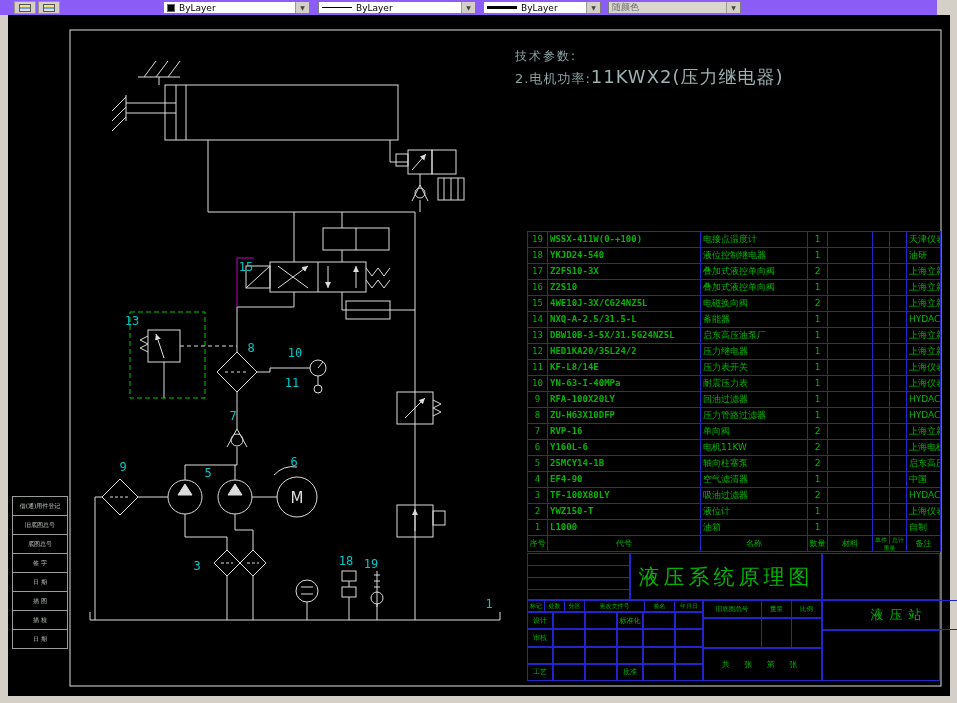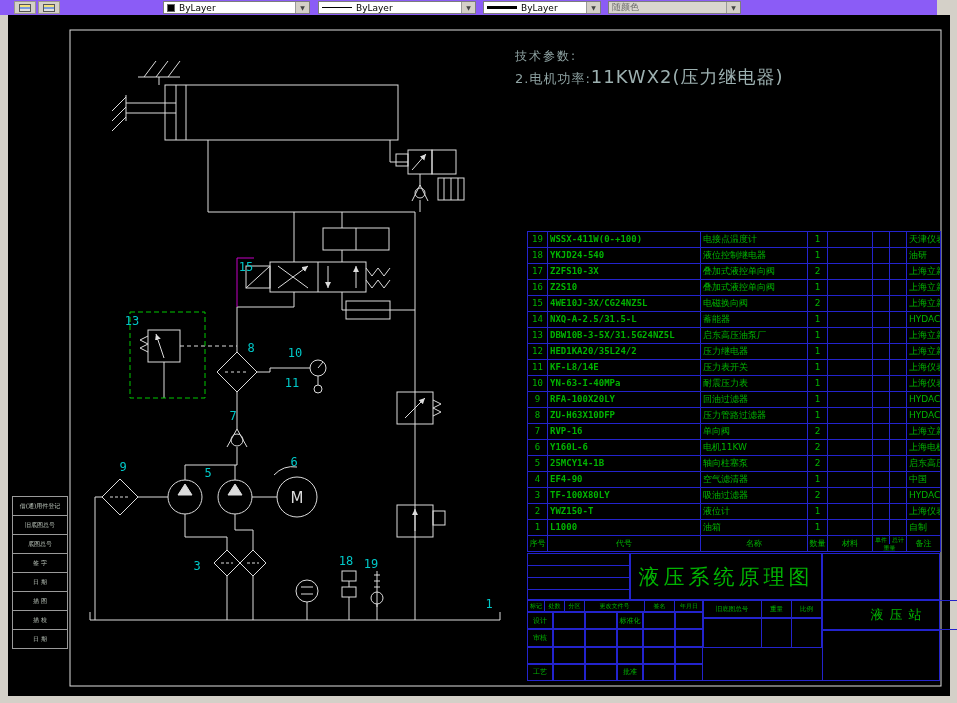--- a/index.html
+++ b/index.html
@@ -549,20 +549,21 @@
     <div class="tb-cell mid-hdr">
       <span style="width:59px">旧底图总号</span>
       <span style="width:30px">重量</span>
       <span style="width:30px">比例</span>
     </div>
     <div class="tb-cell mid-vals">
       <i style="width:59px"></i>
         <i style="width:30px"></i>
         <i style="width:30px"></i>
     </div>
+    <div class="tb-cell mid-sheet">共 张 第 张</div>
   </div>
 
   <div class="margin-strip">
       <div class="ms-row">借(通)用件登记</div>
       <div class="ms-row">旧底图总号</div>
       <div class="ms-row">底图总号</div>
       <div class="ms-row">签 字</div>
       <div class="ms-row">日 期</div>
       <div class="ms-row">描 图</div>
       <div class="ms-row">描 校</div>

